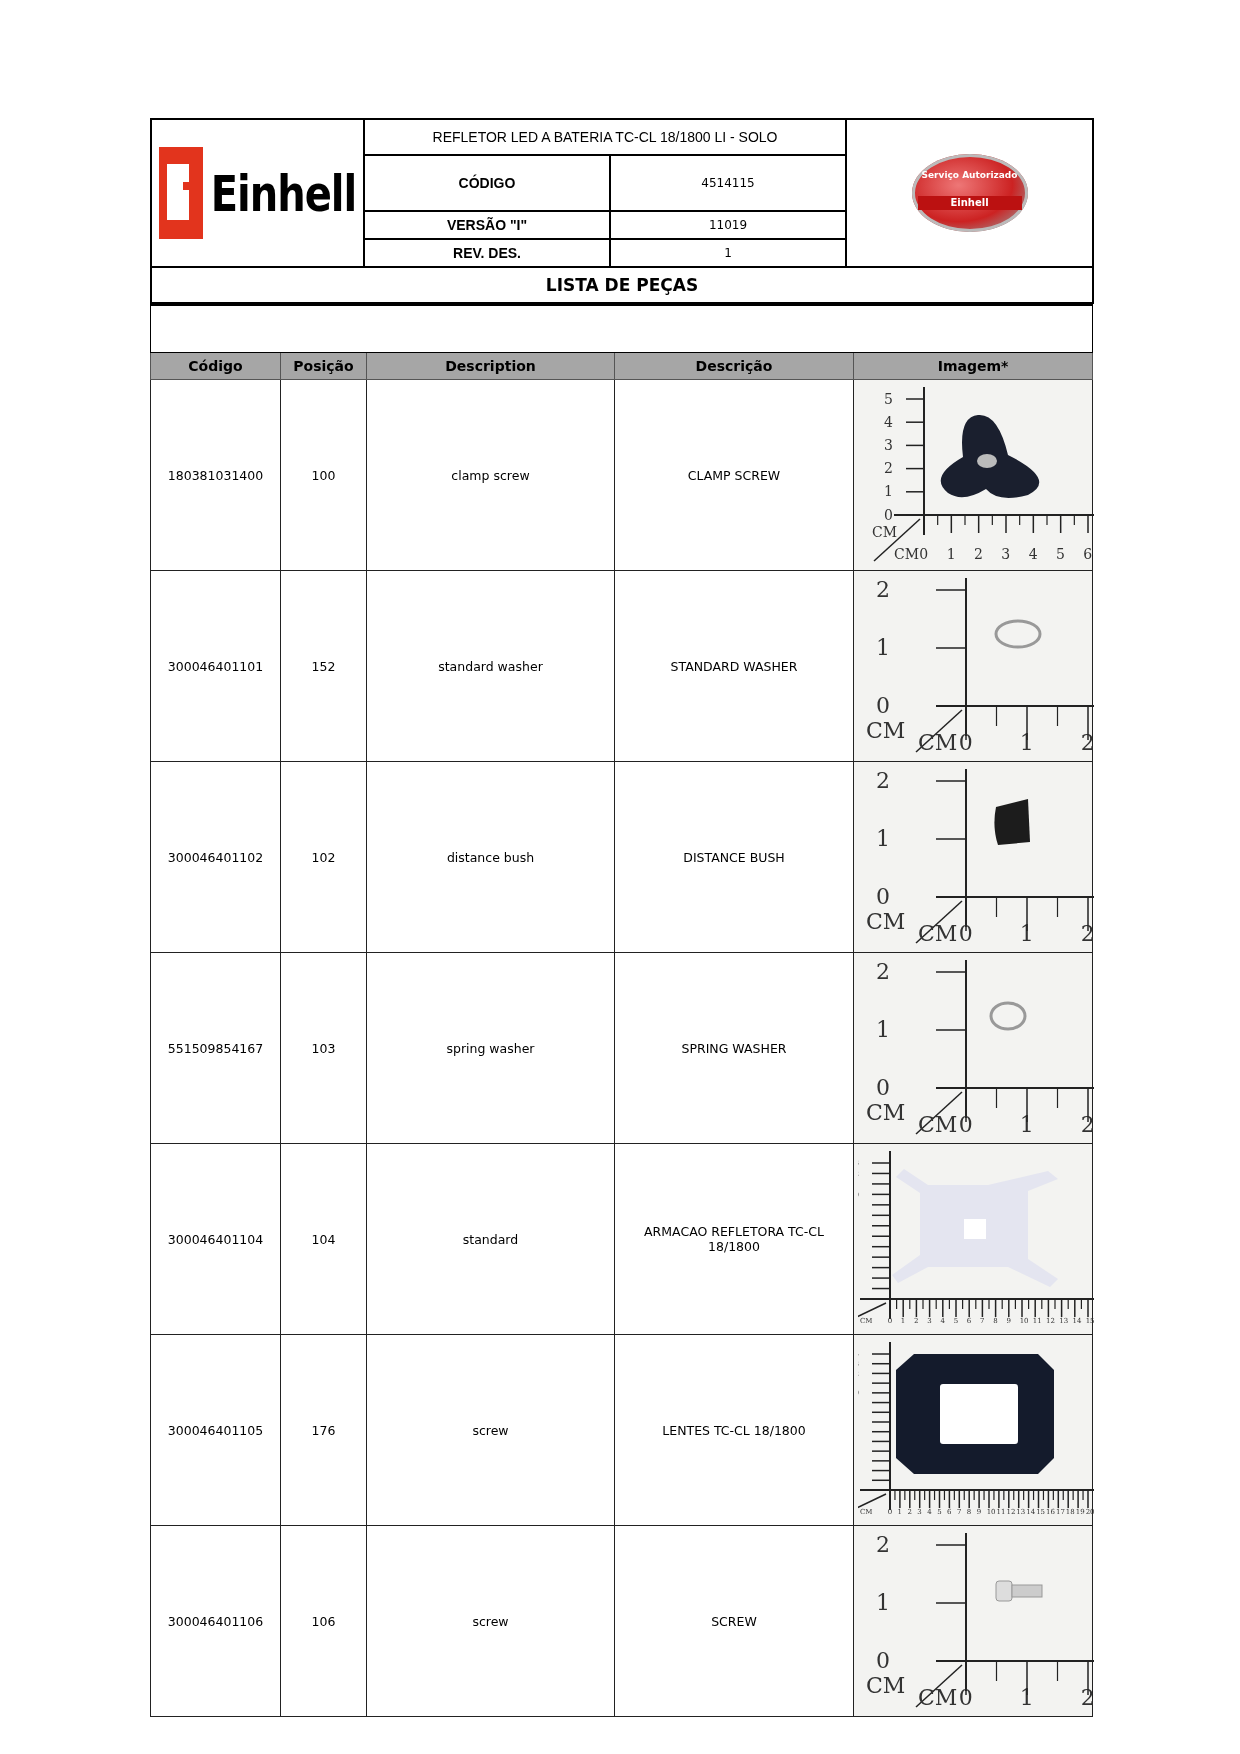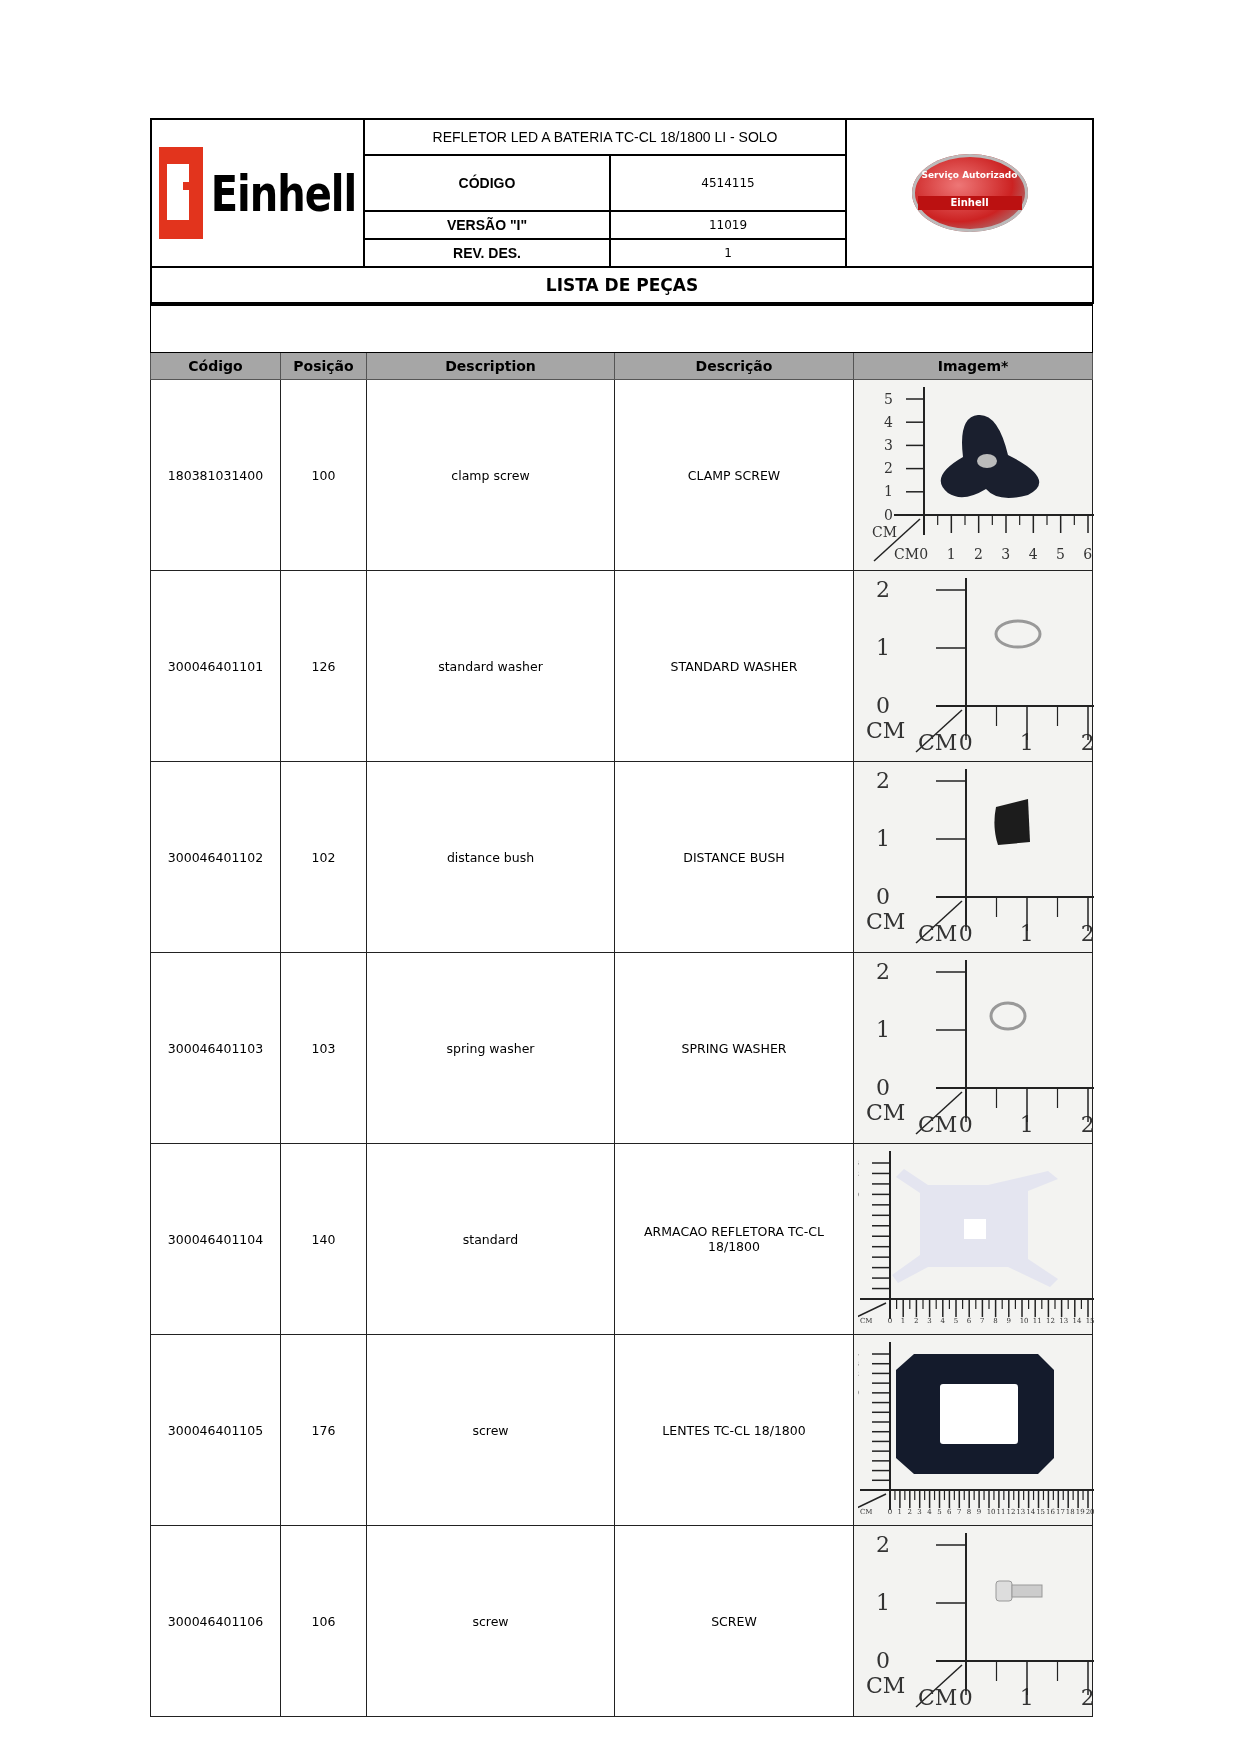--- a/index.html
+++ b/index.html
@@ -136,21 +136,21 @@
               <line x1="216.33333333333331" y1="130" x2="216.33333333333331" y2="140" stroke="#222" stroke-width="1.2"></line>
               <text x="225.33333333333334" y="174" font-family="DejaVu Serif, serif" font-size="14" fill="#333">6</text>
               <line x1="230" y1="130" x2="230" y2="148" stroke="#222" stroke-width="1.5"></line>
               <path d="M120 30 Q140 28 150 70 Q200 95 170 110 Q140 118 128 104 Q105 118 90 108 Q70 92 105 72 Q100 32 120 30Z" fill="#1a1f2e"></path>
               <ellipse cx="129" cy="76" rx="10" ry="7" fill="#bbb"></ellipse>
             </svg>
           </td>
   </tr>
         <tr class="part-row">
     <td>300046401101</td>
-    <td>126</td>
+    <td>152</td>
     <td>standard washer</td>
     <td>STANDARD WASHER</td>
     <td class="img-cell">
             <svg width="238" height="180" viewBox="0 0 238 180">
               <line x1="108" y1="2" x2="108" y2="160" stroke="#222" stroke-width="2"></line>
               <line x1="78" y1="130" x2="236" y2="130" stroke="#222" stroke-width="2"></line>
               <line x1="104" y1="134" x2="58" y2="176" stroke="#222" stroke-width="1.5"></line>
               <text x="18" y="21.333333333333332" font-family="DejaVu Serif, serif" font-size="22" fill="#333">2</text>
               <line x1="78" y1="14" x2="108" y2="14" stroke="#222" stroke-width="1.5"></line>
               <text x="18" y="79.33333333333333" font-family="DejaVu Serif, serif" font-size="22" fill="#333">1</text>
@@ -195,21 +195,21 @@
               <text x="161.66666666666666" y="174" font-family="DejaVu Serif, serif" font-size="22" fill="#333">1</text>
               <line x1="169" y1="130" x2="169" y2="164" stroke="#222" stroke-width="1.5"></line>
               <line x1="199.5" y1="130" x2="199.5" y2="150" stroke="#222" stroke-width="1.2"></line>
               <text x="222.66666666666666" y="174" font-family="DejaVu Serif, serif" font-size="22" fill="#333">2</text>
               <line x1="230" y1="130" x2="230" y2="164" stroke="#222" stroke-width="1.5"></line>
               <path d="M138 40 L170 32 L172 75 L140 78 Q134 60 138 40Z" fill="#1c1c1c"></path>
             </svg>
           </td>
   </tr>
         <tr class="part-row">
-    <td>300046401103</td>
+    <td>551509854167</td>
     <td>103</td>
     <td>spring washer</td>
     <td>SPRING WASHER</td>
     <td class="img-cell">
             <svg width="238" height="180" viewBox="0 0 238 180">
               <line x1="108" y1="2" x2="108" y2="160" stroke="#222" stroke-width="2"></line>
               <line x1="78" y1="130" x2="236" y2="130" stroke="#222" stroke-width="2"></line>
               <line x1="104" y1="134" x2="58" y2="176" stroke="#222" stroke-width="1.5"></line>
               <text x="18" y="21.333333333333332" font-family="DejaVu Serif, serif" font-size="22" fill="#333">2</text>
               <line x1="78" y1="14" x2="108" y2="14" stroke="#222" stroke-width="1.5"></line>
@@ -226,21 +226,21 @@
               <line x1="169" y1="130" x2="169" y2="164" stroke="#222" stroke-width="1.5"></line>
               <line x1="199.5" y1="130" x2="199.5" y2="150" stroke="#222" stroke-width="1.2"></line>
               <text x="222.66666666666666" y="174" font-family="DejaVu Serif, serif" font-size="22" fill="#333">2</text>
               <line x1="230" y1="130" x2="230" y2="164" stroke="#222" stroke-width="1.5"></line>
               <ellipse cx="150" cy="58" rx="17" ry="13" fill="none" stroke="#999" stroke-width="3"></ellipse>
             </svg>
           </td>
   </tr>
         <tr class="part-row">
     <td>300046401104</td>
-    <td>140</td>
+    <td>104</td>
     <td>standard</td>
     <td>ARMACAO REFLETORA TC-CL 18/1800</td>
     <td class="img-cell">
             <svg width="238" height="180" viewBox="0 0 238 180">
               <line x1="32" y1="2" x2="32" y2="170" stroke="#222" stroke-width="2"></line>
               <line x1="2" y1="150" x2="236" y2="150" stroke="#222" stroke-width="2"></line>
               <line x1="28" y1="154" x2="-18" y2="176" stroke="#222" stroke-width="1.5"></line>
               <text x="-8" y="16.333333333333332" font-family="DejaVu Serif, serif" font-size="7" fill="#333">13</text>
               <line x1="14" y1="14" x2="32" y2="14" stroke="#222" stroke-width="1.5"></line>
               <text x="-8" y="26.794871794871785" font-family="DejaVu Serif, serif" font-size="7" fill="#333">12</text>

